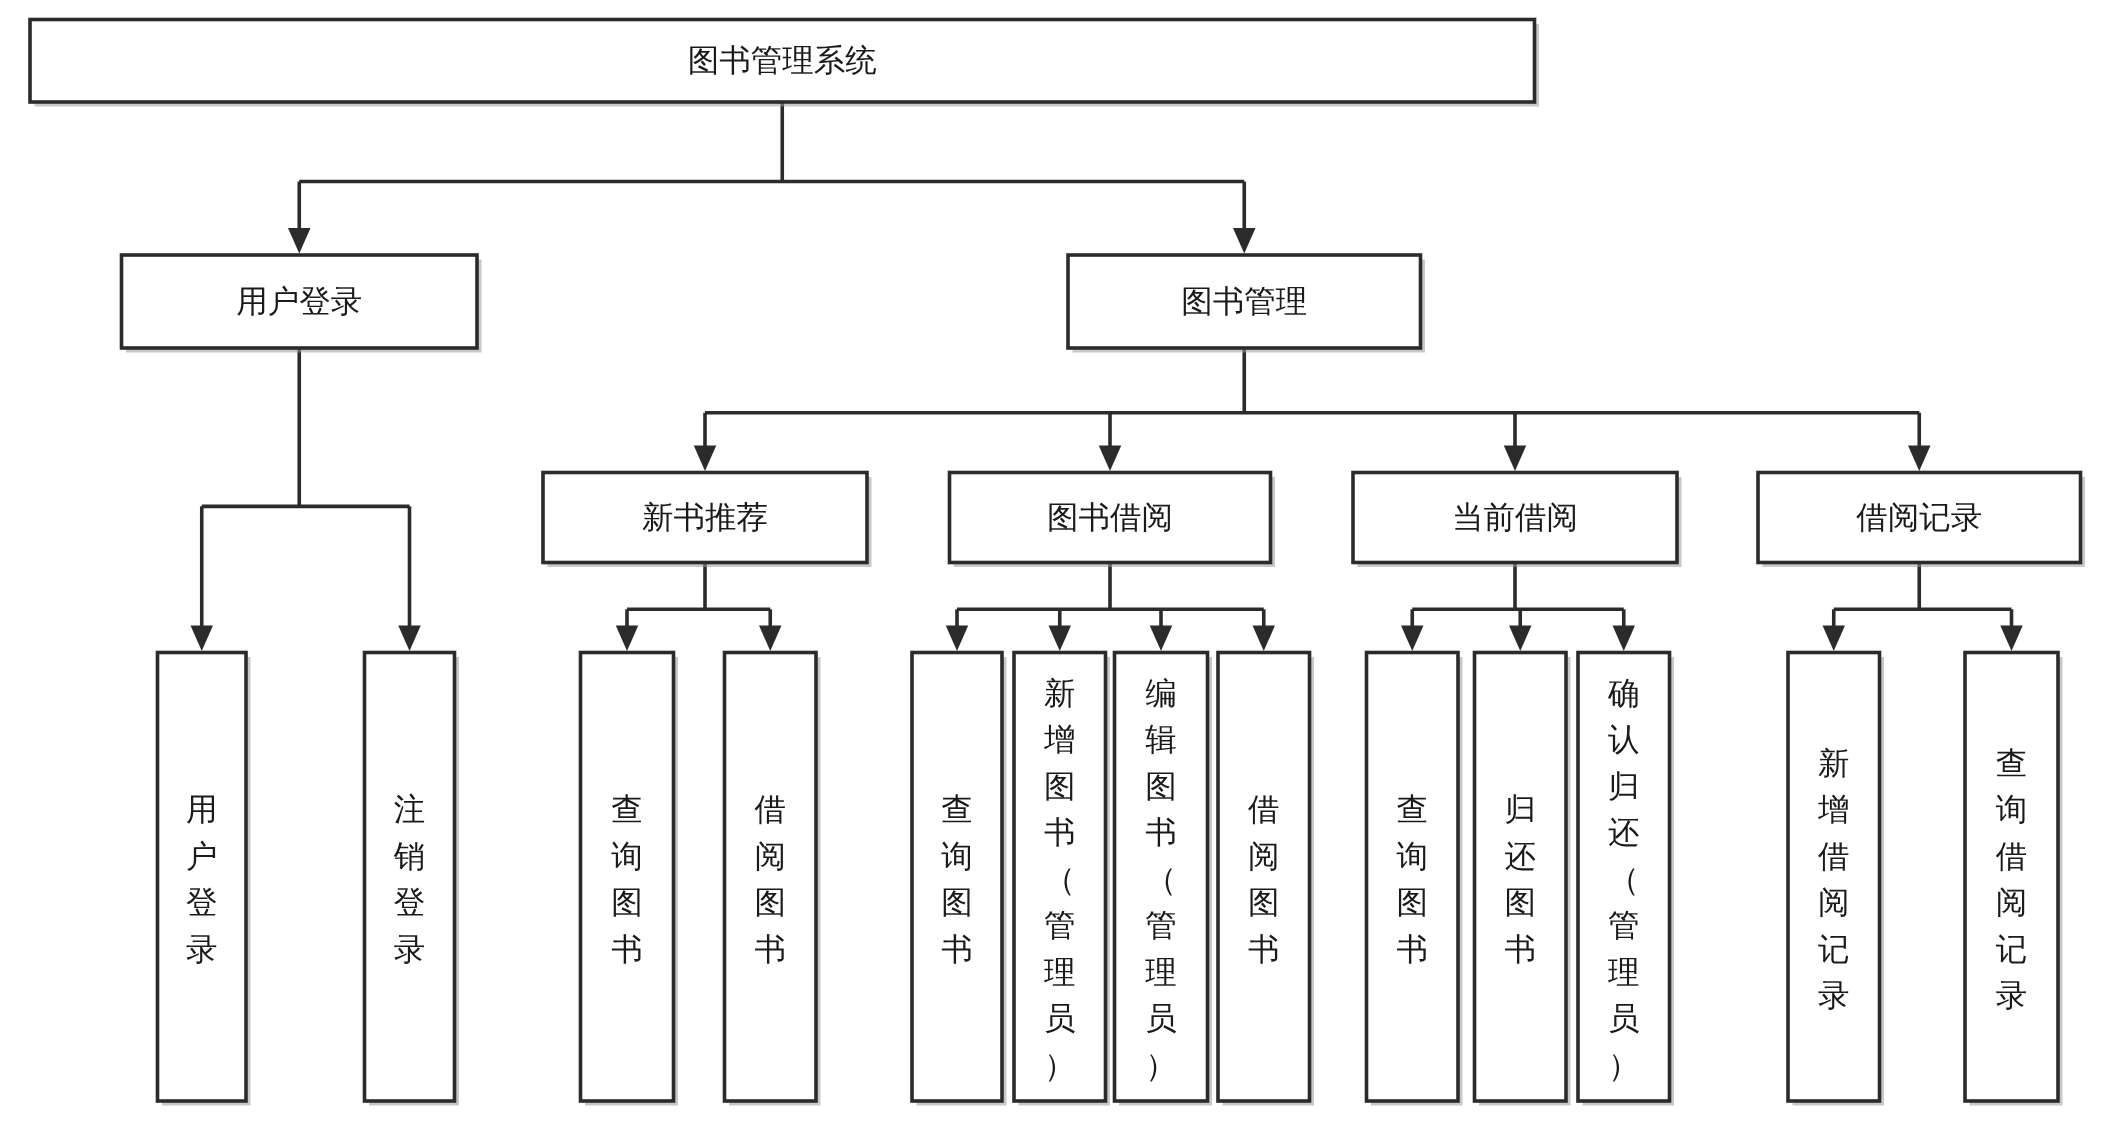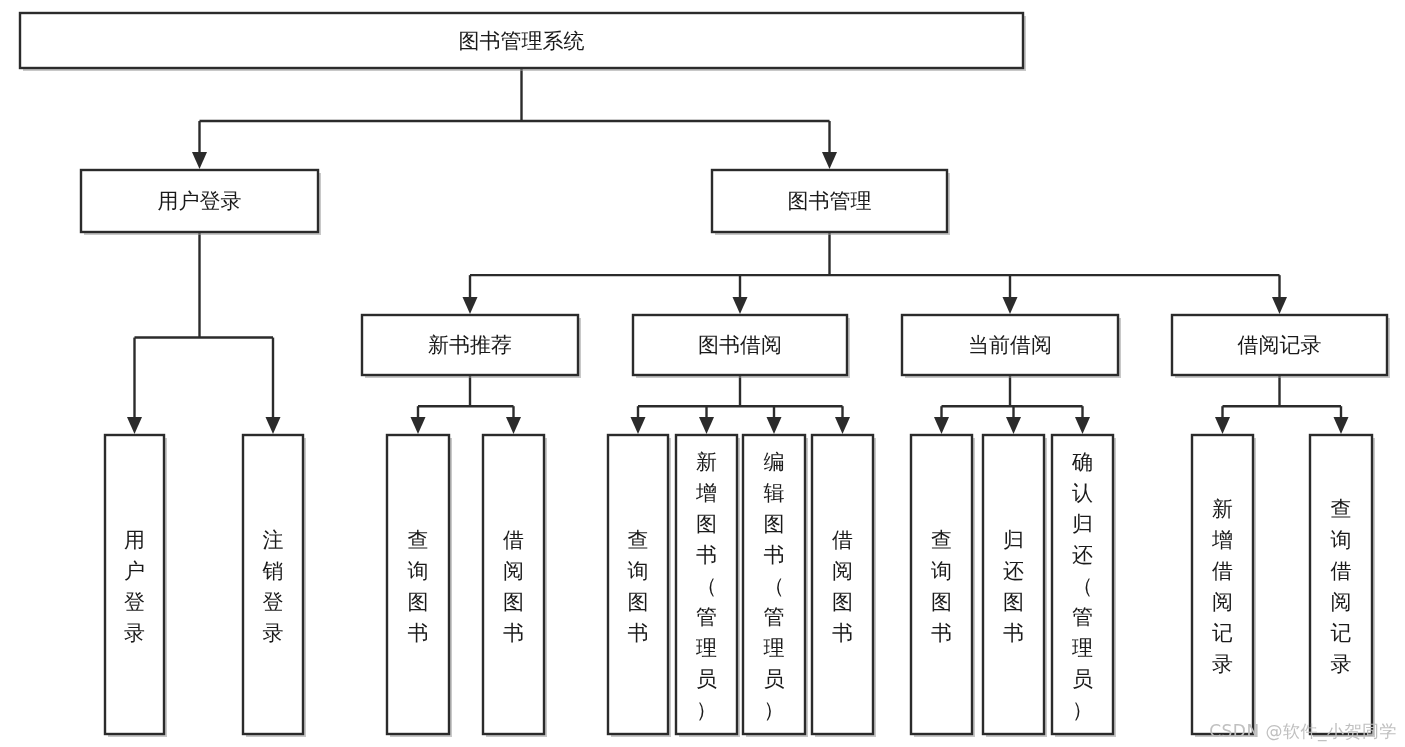--- a/index.html
+++ b/index.html
@@ -239,14 +239,13 @@
           <rect class="node-box" x="1192" y="435" width="61" height="299"></rect>
           <text class="node-label-v" x="1222.5" y="515.68"><tspan x="1222.5" dy="0">新</tspan><tspan x="1222.5" dy="31">增</tspan><tspan x="1222.5" dy="31">借</tspan><tspan x="1222.5" dy="31">阅</tspan><tspan x="1222.5" dy="31">记</tspan><tspan x="1222.5" dy="31">录</tspan></text>
         </g>
         <g>
           <rect class="node-shadow" x="1313" y="438" width="62" height="299"></rect>
           <rect class="node-box" x="1310" y="435" width="62" height="299"></rect>
           <text class="node-label-v" x="1341" y="515.68"><tspan x="1341" dy="0">查</tspan><tspan x="1341" dy="31">询</tspan><tspan x="1341" dy="31">借</tspan><tspan x="1341" dy="31">阅</tspan><tspan x="1341" dy="31">记</tspan><tspan x="1341" dy="31">录</tspan></text>
         </g>
       </g>
     </svg>
-  <div class="watermark">CSDN @软件_小贺同学</div>
 </div>
 
 </body></html>

